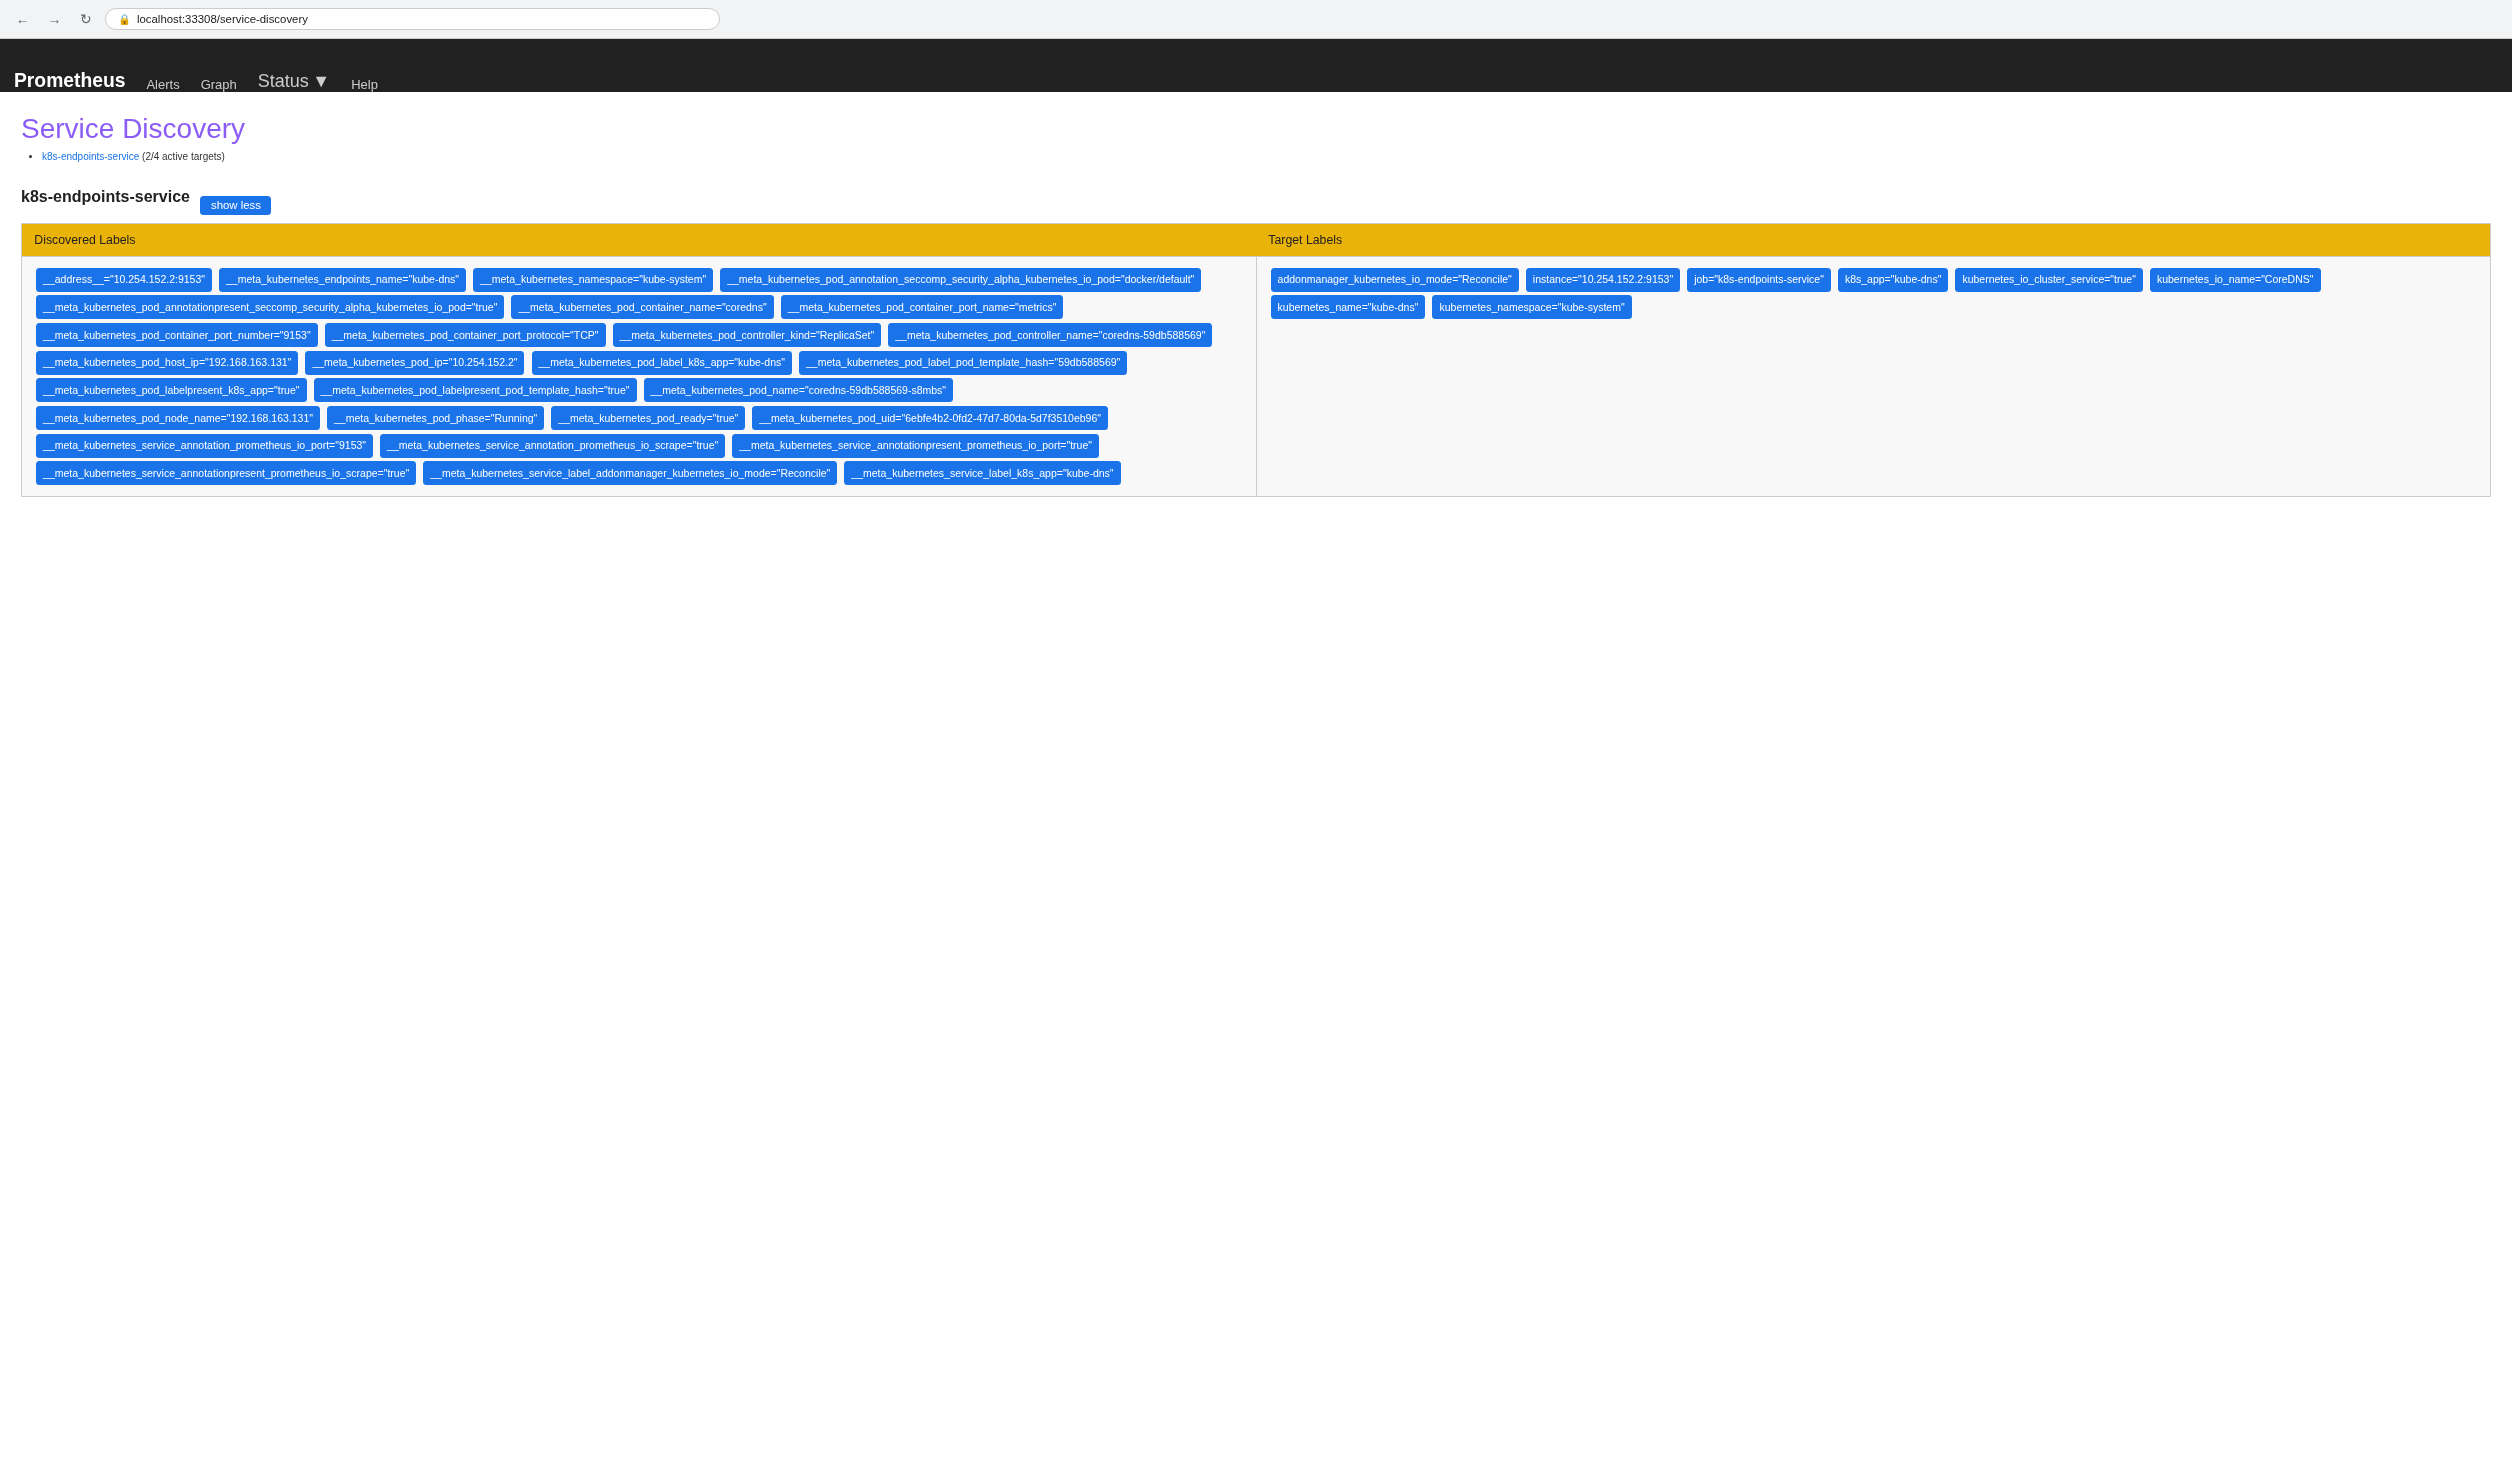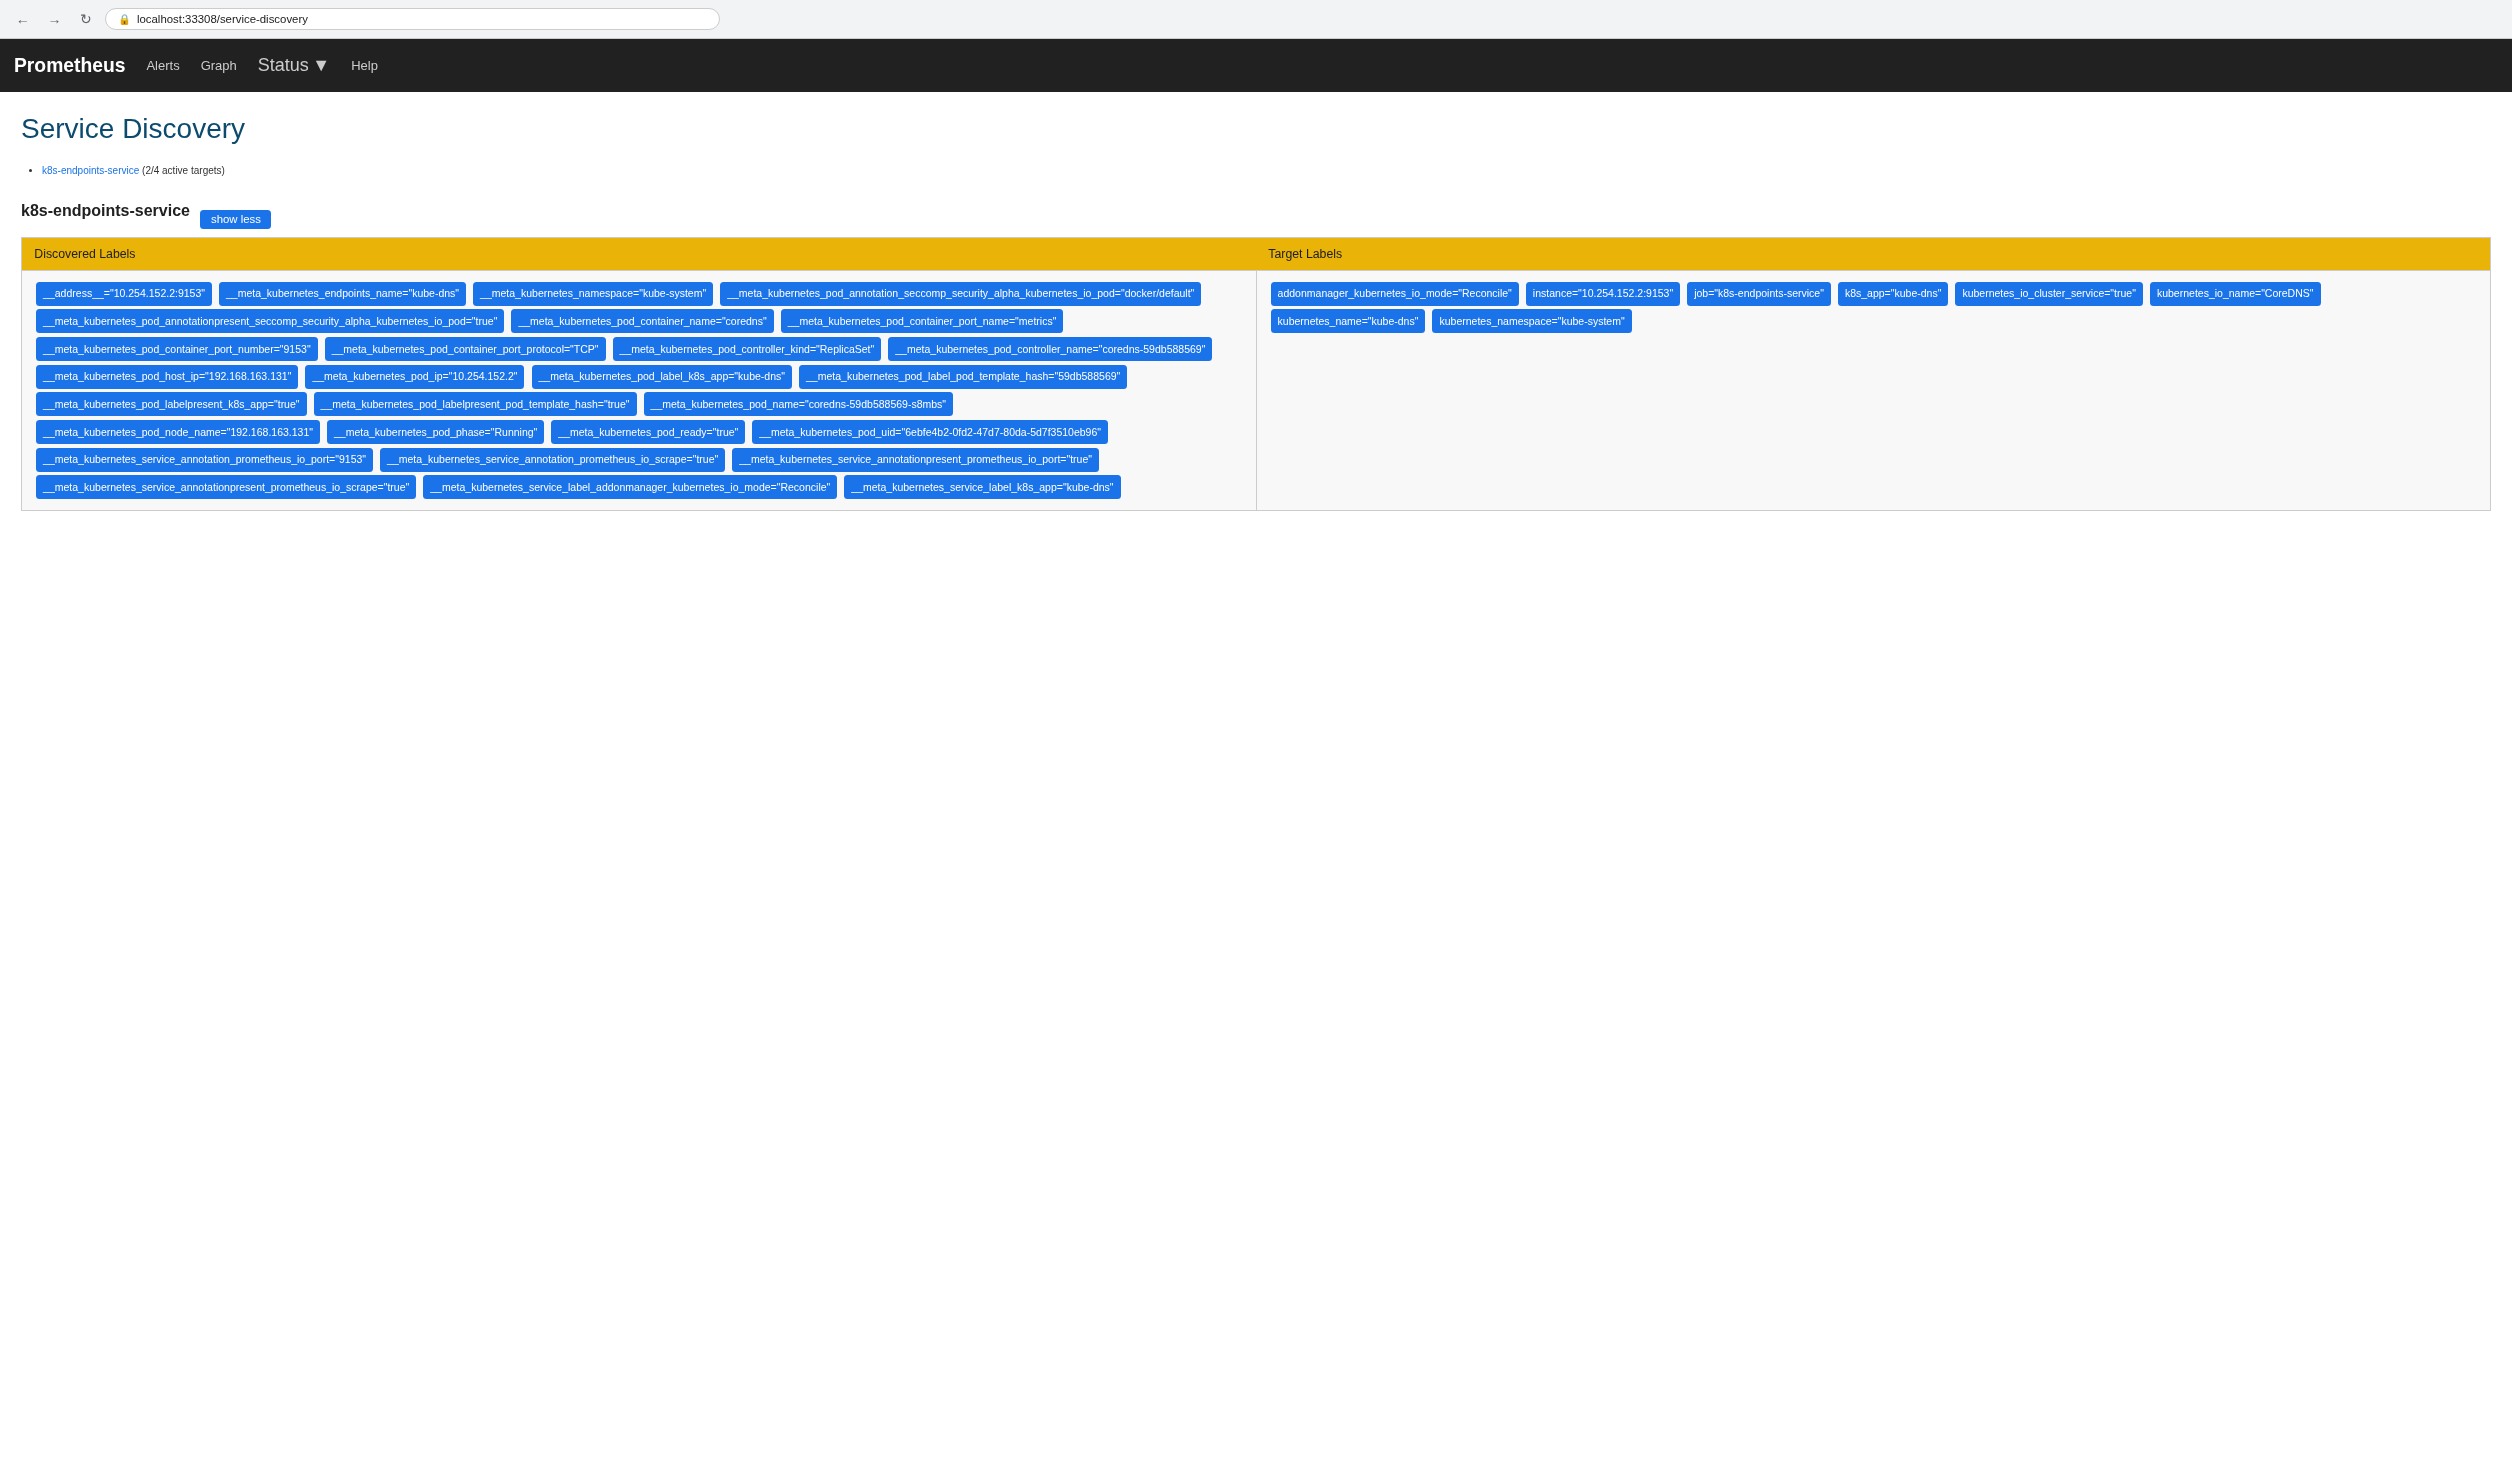--- a/index.html
+++ b/index.html
@@ -38,21 +38,21 @@
       align-items: center;
       gap: 5.3px;
     }
     .address-bar-icon { color: #5f6368; font-size: 10.5px; }
 
     
     .navbar {
       background: #212121;
       color: #fff;
       display: flex;
-      align-items: center;
+      align-items: flex-end;
       padding: 0 14px;
       height: 53px;
       gap: 21px;
     }
     .navbar-brand {
       font-size: 19.3px;
       font-weight: bold;
       color: #fff;
       text-decoration: none;
     }
@@ -72,22 +72,22 @@
     }
 
     
     .page-content {
       padding: 21px 21px;
     }
 
     .page-title {
       font-size: 28px;
       font-weight: 300;
-      margin-bottom: 20px;
-      color: #0c4a6e;
+      margin-bottom: 6px;
+      color: #8b5cf6;
     }
 
     .service-list {
       list-style: disc;
       margin-left: 21px;
       margin-bottom: 17.6px;
     }
     .service-list-item {
       font-size: 10px;
       color: #333;

